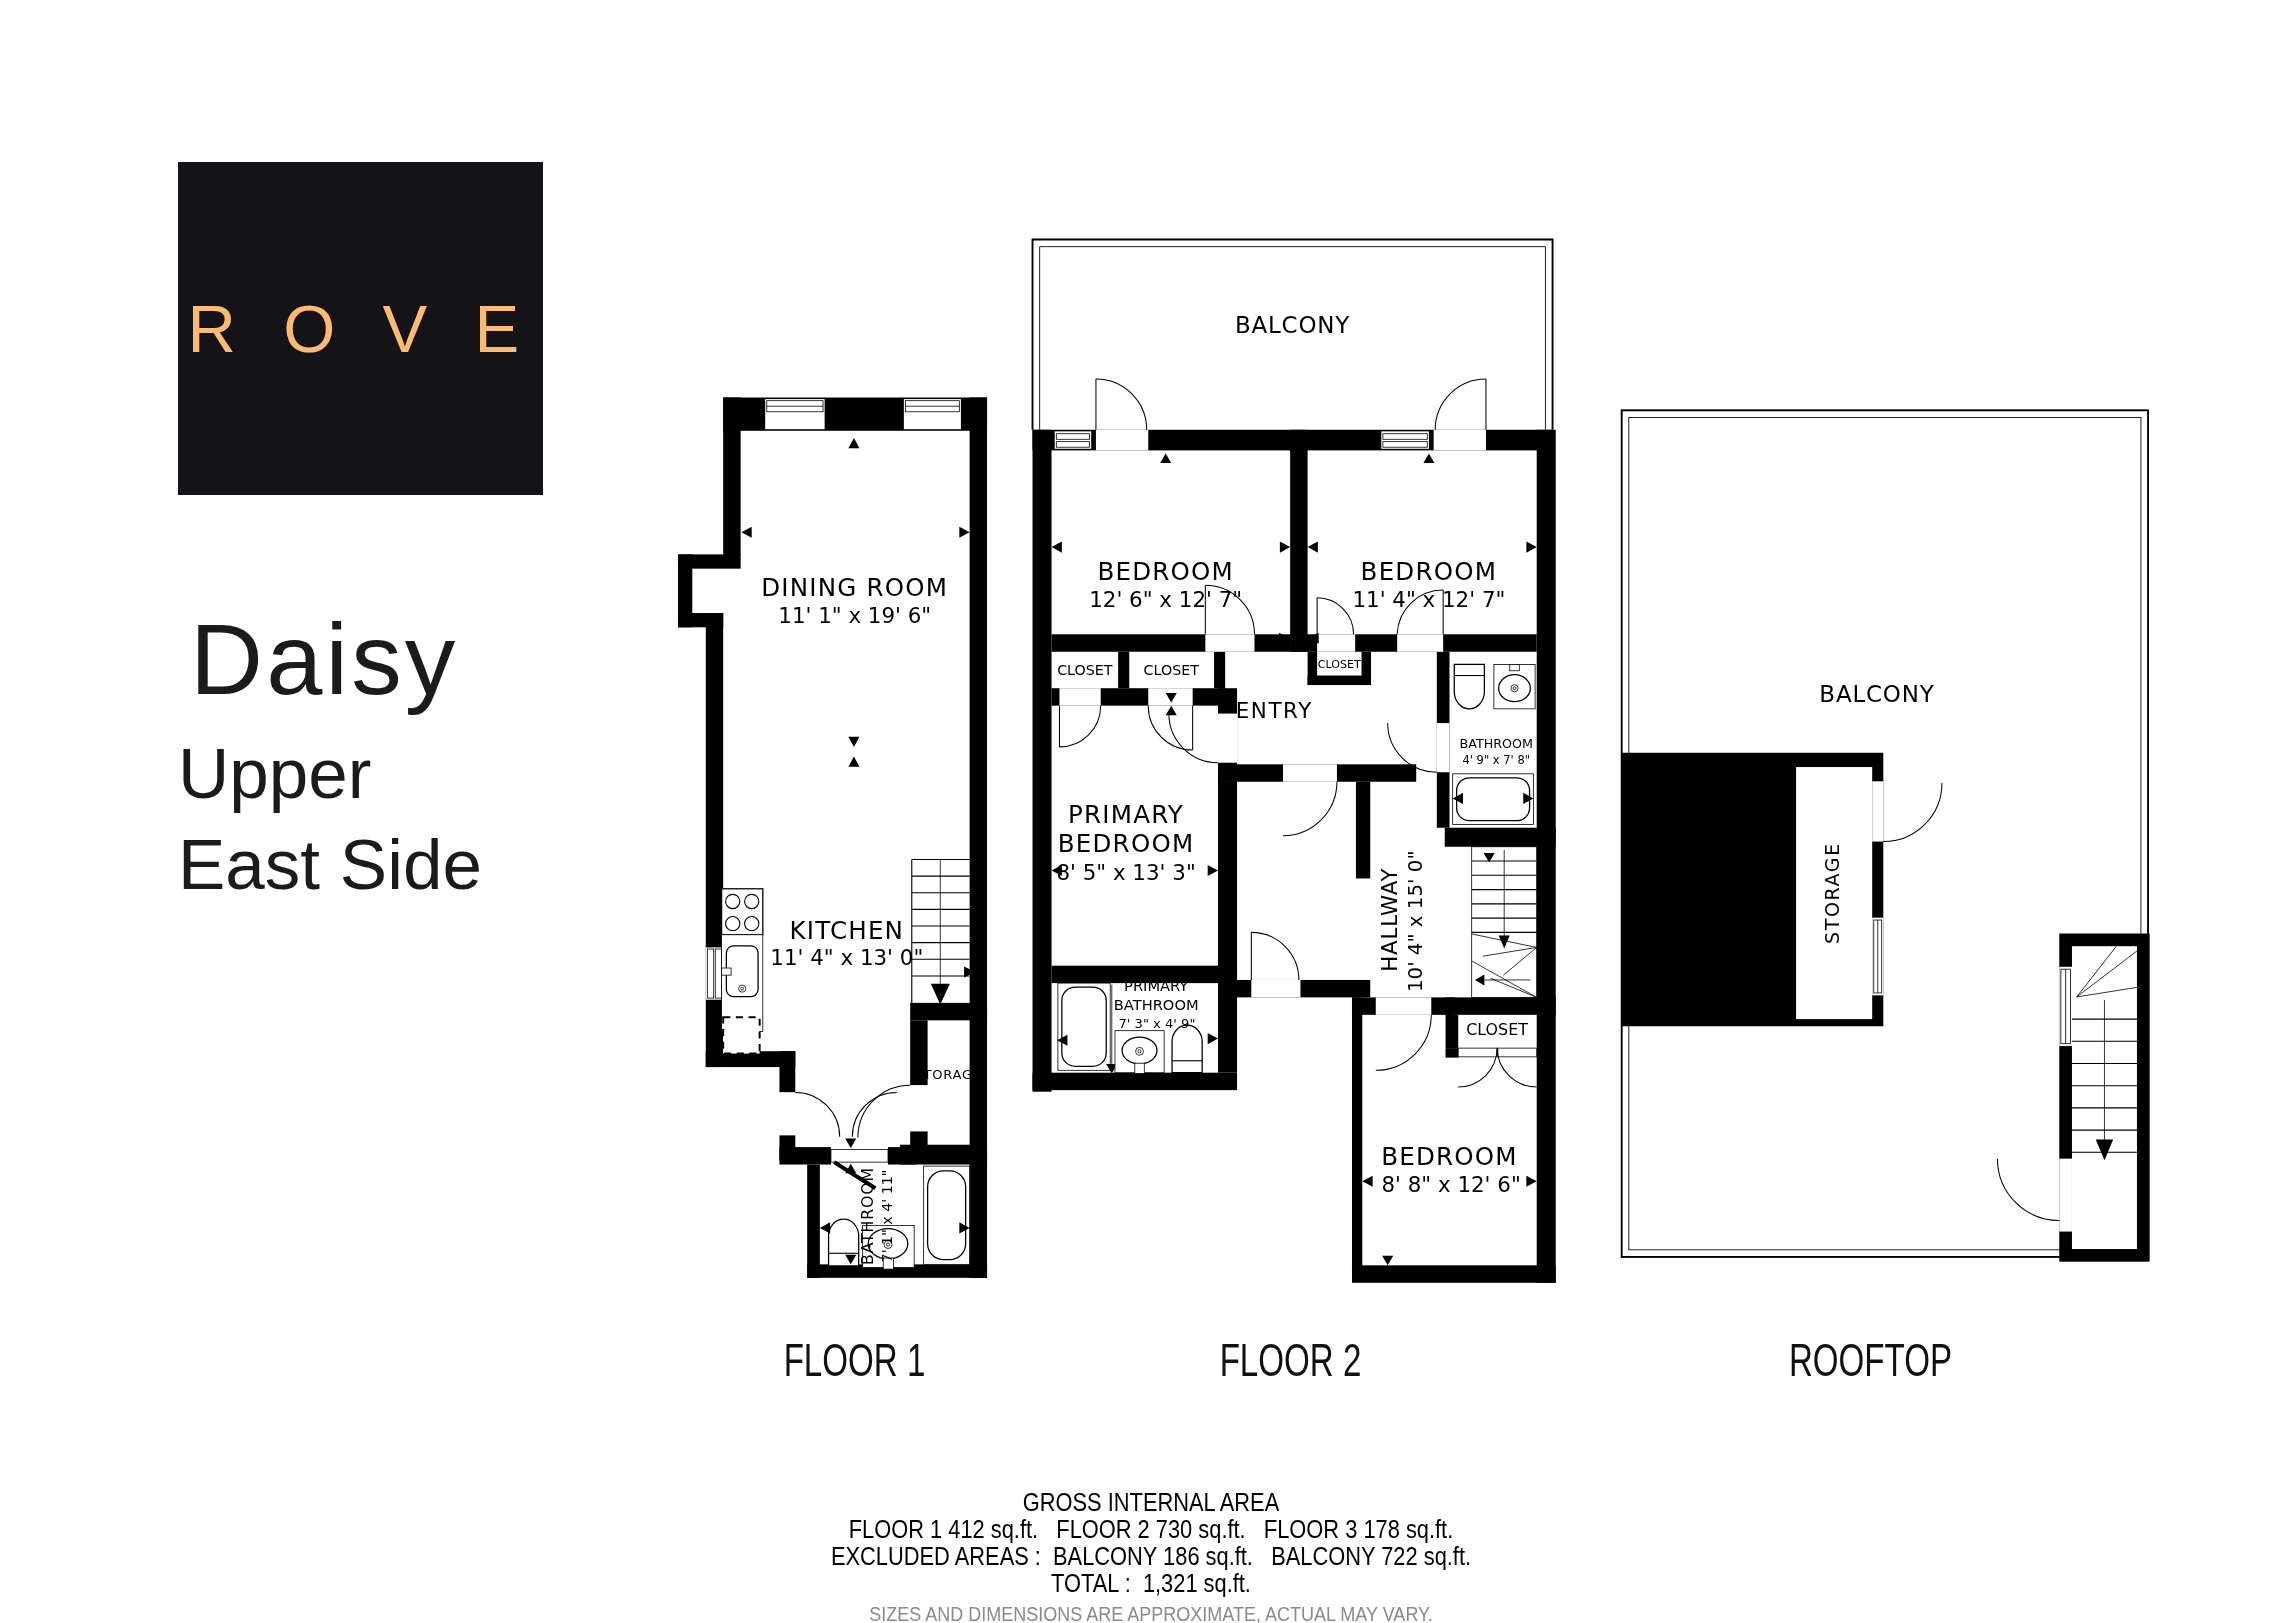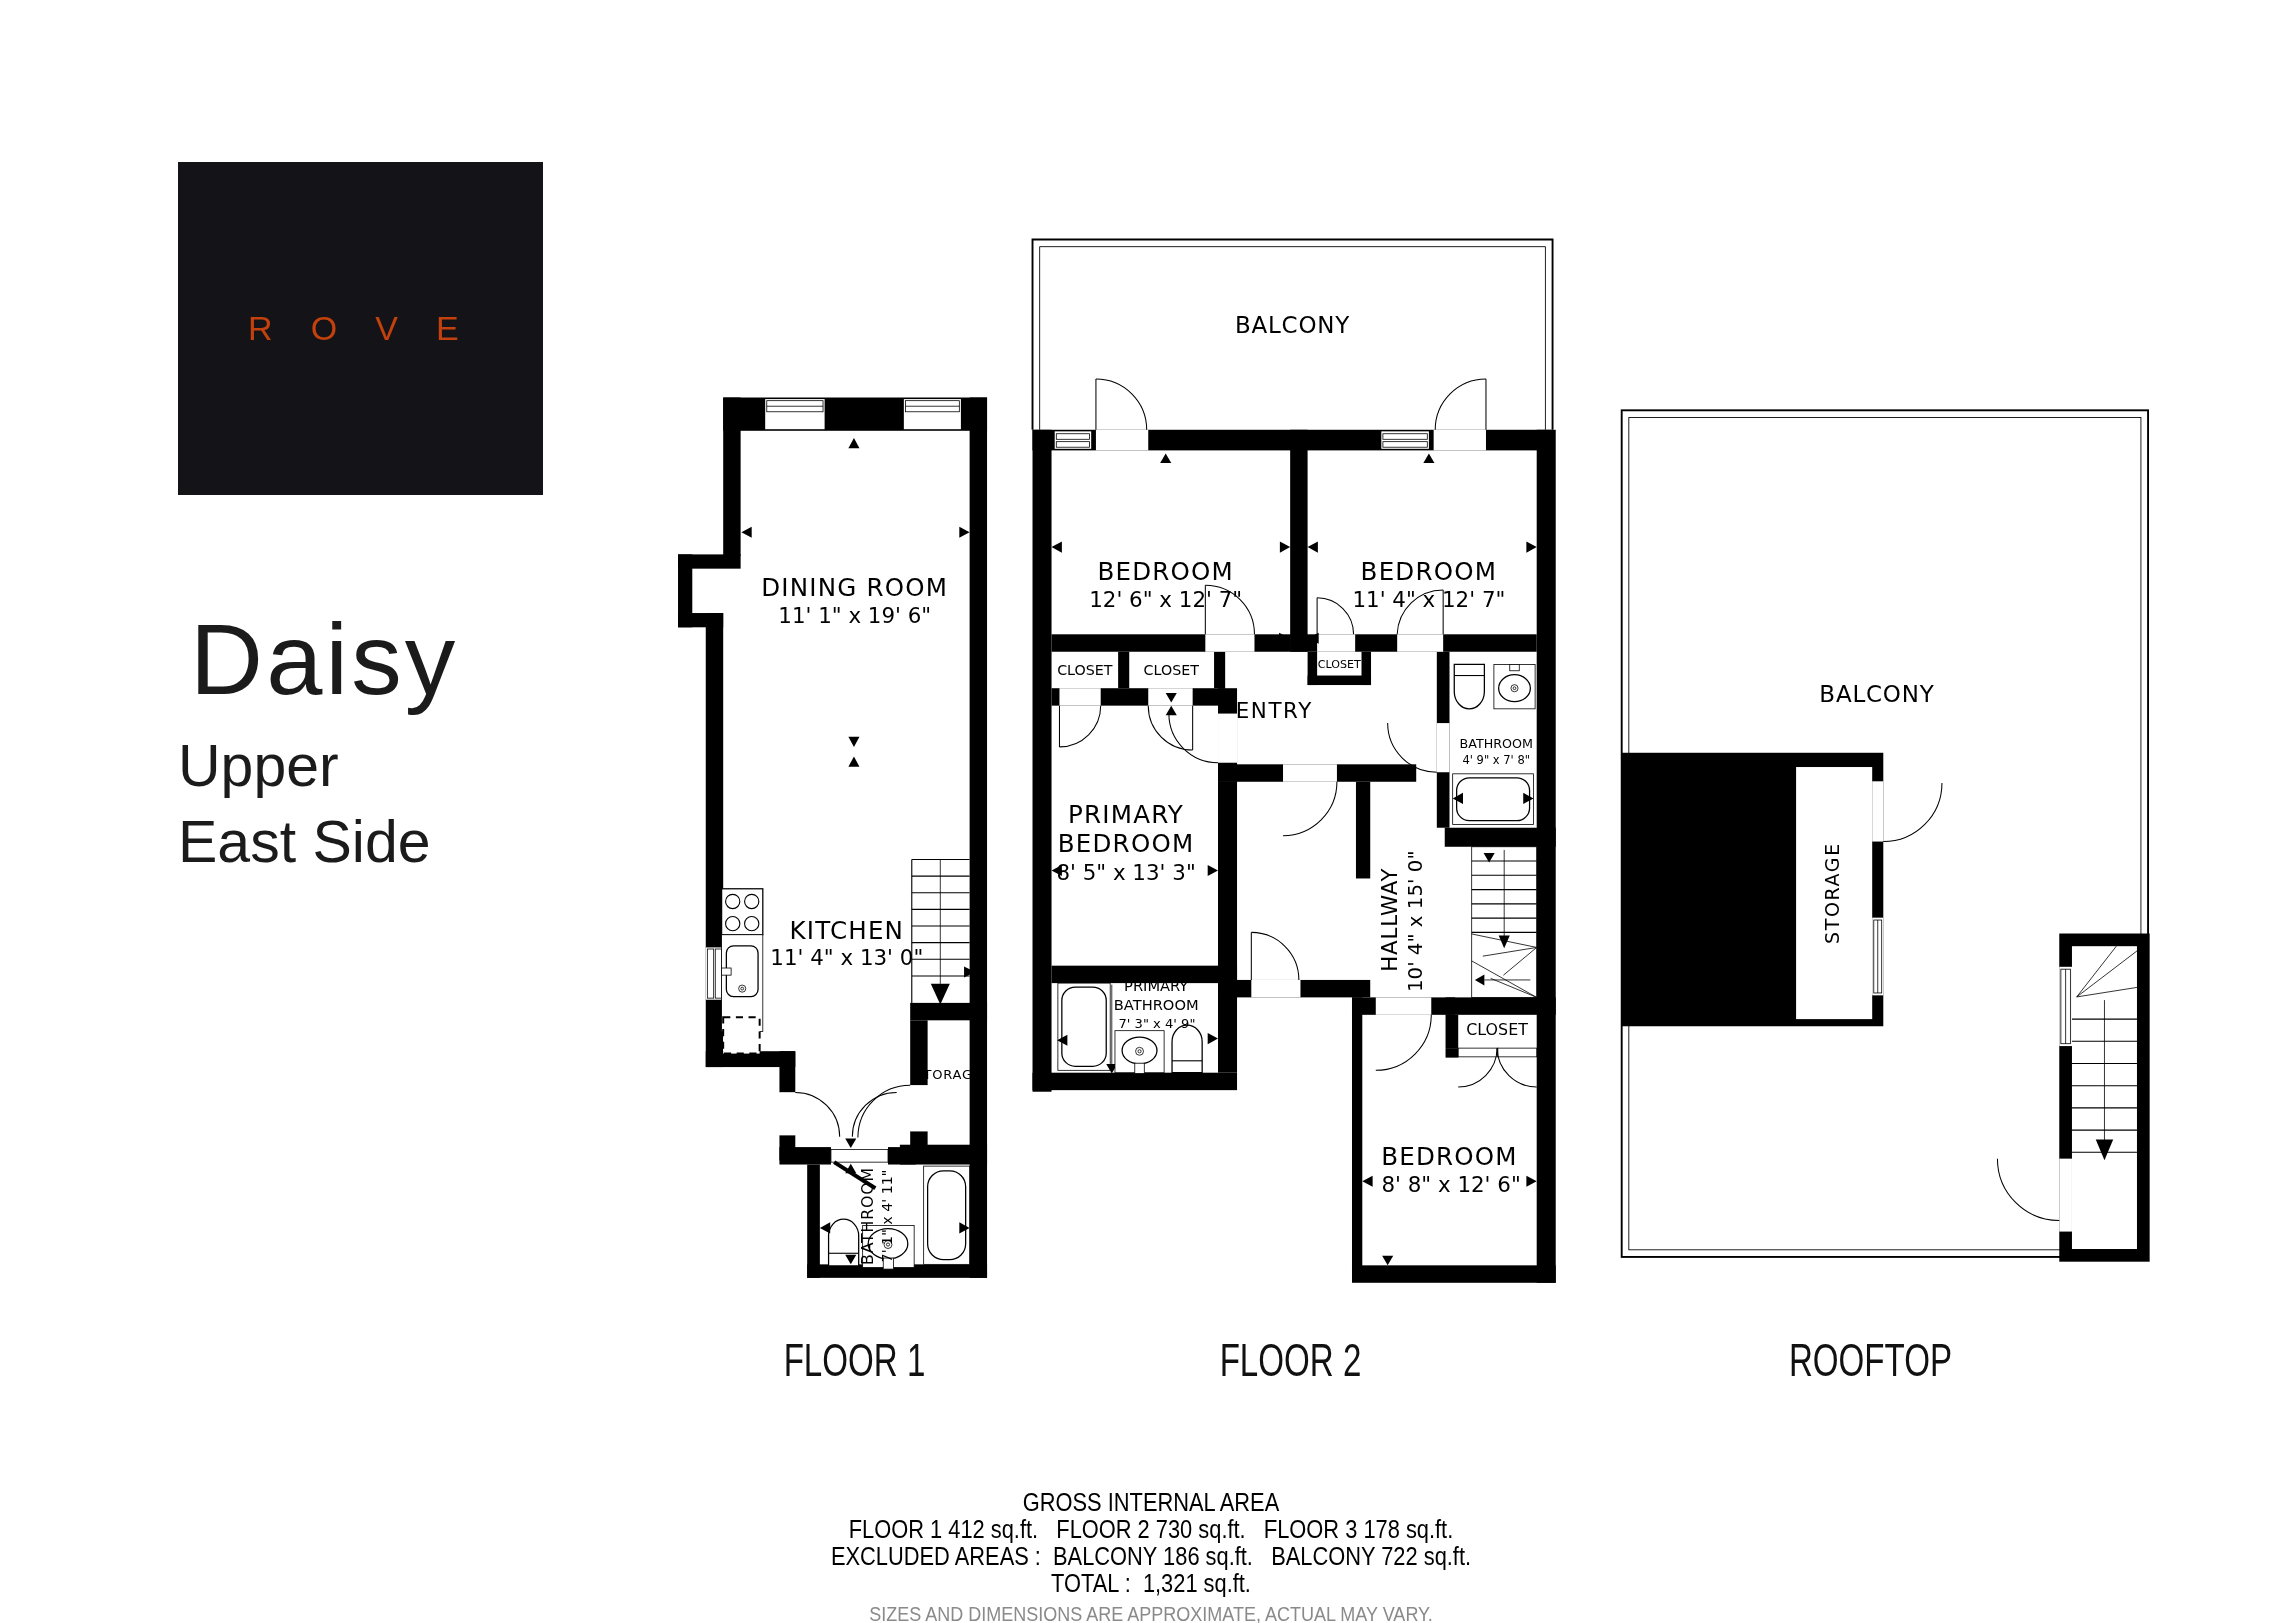--- a/index.html
+++ b/index.html
@@ -1,25 +1,25 @@
 <!DOCTYPE html>
 <html style="font-size:12.7px"><head>
 <meta charset="utf-8">
 <style>
   html,body{margin:0;padding:0;background:#fff;}
   .stage{position:relative;width:2295px;height:1623px;background:#ffffff;overflow:hidden;
          font-family:"DejaVu Sans",sans-serif;color:#000;}
   .logo{position:absolute;left:178px;top:162px;width:365px;height:333px;background:#141318;
         display:flex;align-items:center;justify-content:center;}
-  .logo-text{color:#c2410c;font-family:"Liberation Sans",sans-serif;font-size:34px;font-weight:400;
+  .logo-text{color:#fdba74;font-family:"Liberation Sans",sans-serif;font-size:67px;font-weight:400;
              letter-spacing:14.3px;white-space:pre;}
   .title{position:absolute;left:190px;top:602px;font-family:"Liberation Sans",sans-serif;
          font-size:101px;font-weight:500;letter-spacing:3.2px;color:#1b1b1b;}
   .subtitle{position:absolute;left:178px;top:729px;font-family:"Liberation Sans",sans-serif;
-            font-size:59px;font-weight:400;line-height:1.28;color:#1b1b1b;}
+            font-size:71px;font-weight:400;line-height:1.28;color:#1b1b1b;}
   .floor-label{position:absolute;top:1333px;font-family:"Liberation Sans",sans-serif;
                font-size:46px;font-weight:400;color:#111;transform:scaleX(0.72);transform-origin:center;
                text-align:center;width:317px;}
   .footer{position:absolute;left:517px;top:1489px;width:1268px;text-align:center;
           font-family:"Liberation Sans",sans-serif;color:#000;}
   .footer .fline{font-size:26px;line-height:27px;white-space:pre;transform:scaleX(0.84);transform-origin:center;}
   .footer .disclaimer{margin-top:6.3px;font-size:20px;color:#8a8a8a;transform:scaleX(0.9);transform-origin:center;}
   svg{position:absolute;overflow:visible;}
   svg text{font-family:"DejaVu Sans",sans-serif;fill:#000;}
   .rm{letter-spacing:1.5px;}

